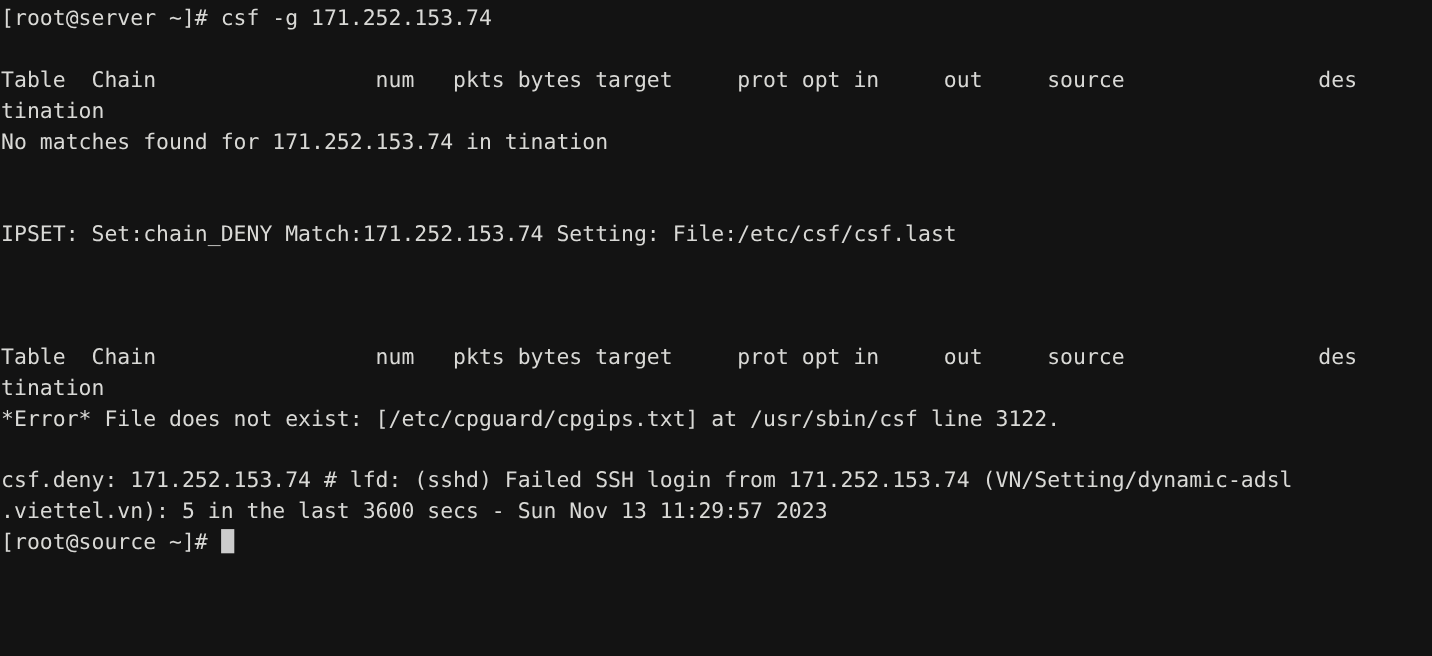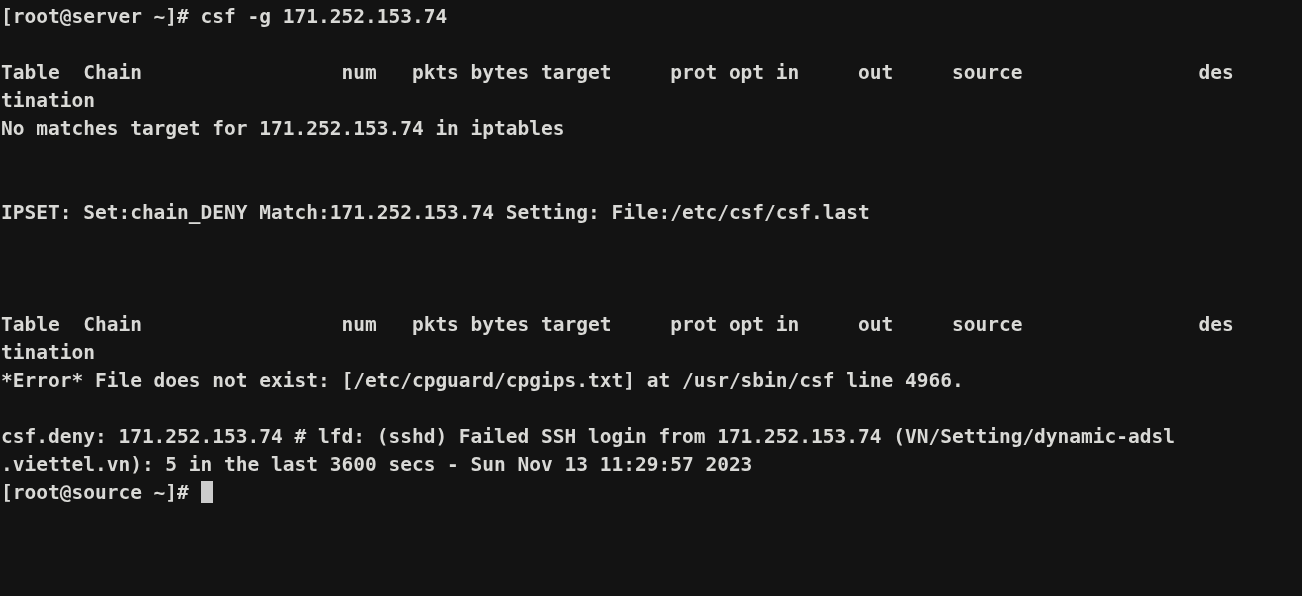--- a/index.html
+++ b/index.html
@@ -32,21 +32,20 @@
     width: 1302px;
     padding: 0;
   }
   .line {
     display: block;
     height: 28px;
     white-space: pre;
     overflow: hidden;
     letter-spacing: 0px;
     padding-left: 1px;
-    font-weight: bold;
   }
   .line.blank {
     color: transparent;
   }
   .prompt-line {
     position: relative;
   }
   .cursor {
     display: inline-block;
     width: 12.9px;
@@ -69,41 +68,41 @@
     <div class="line clipped-top">uide/ and http://www.configserver.com/</div>
 
     <div class="line">[root@server ~]# csf -g 171.252.153.74</div>
 
     <div class="line blank"></div>
 
     <div class="line">Table  Chain                 num   pkts bytes target     prot opt in     out     source               des</div>
 
     <div class="line">tination</div>
 
-    <div class="line">No matches target for 171.252.153.74 in iptables</div>
+    <div class="line">No matches found for 171.252.153.74 in tination</div>
 
     <div class="line blank"></div>
 
     <div class="line blank"></div>
 
     <div class="line">IPSET: Set:chain_DENY Match:171.252.153.74 Setting: File:/etc/csf/csf.last</div>
 
     <div class="line blank"></div>
 
     <div class="line blank"></div>
 
 
     <div class="line blank"></div>
 
     <div class="line">Table  Chain                 num   pkts bytes target     prot opt in     out     source               des</div>
 
     <div class="line">tination</div>
 
 
-    <div class="line">*Error* File does not exist: [/etc/cpguard/cpgips.txt] at /usr/sbin/csf line 4966.</div>
+    <div class="line">*Error* File does not exist: [/etc/cpguard/cpgips.txt] at /usr/sbin/csf line 3122.</div>
 
     <div class="line blank"></div>
 
     <div class="line">csf.deny: 171.252.153.74 # lfd: (sshd) Failed SSH login from 171.252.153.74 (VN/Setting/dynamic-adsl</div>
 
     <div class="line">.viettel.vn): 5 in the last 3600 secs - Sun Nov 13 11:29:57 2023</div>
 
     <div class="line prompt-line"><span>[root@source ~]# </span><span class="cursor"></span></div>
 
   </div>

